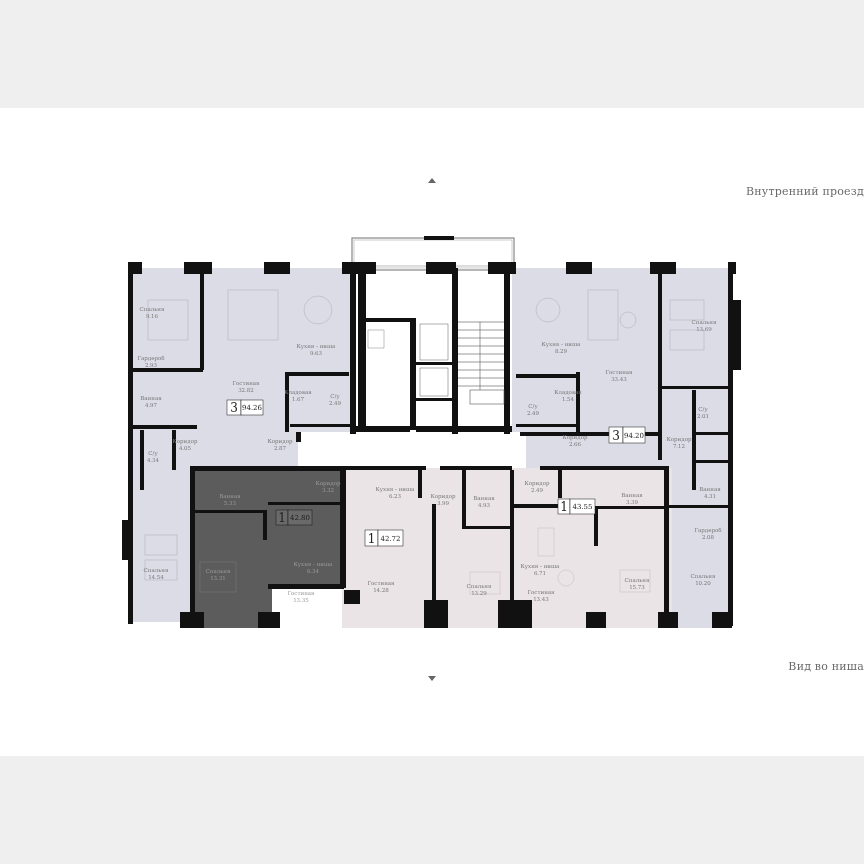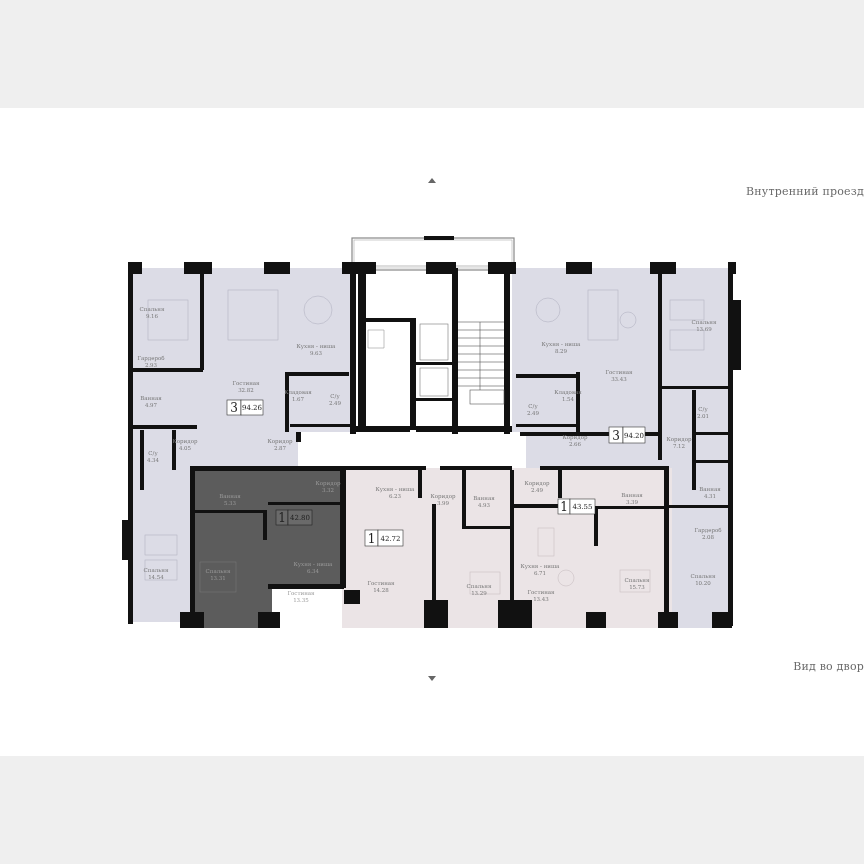--- a/index.html
+++ b/index.html
@@ -18,21 +18,21 @@
 <body>
 
 <div id="sheet"></div>
 
 <div class="caption" style="top:178px;">
   <div class="tri-up"></div>
   <span>Внутренний проезд</span>
 </div>
 
 <div class="caption" style="top:660px;">
-  <span>Вид во двор</span>
+  <span>Вид во ниша</span>
   <div class="tri-down"></div>
 </div>
 
 <svg id="plan" viewBox="0 0 864 864" xmlns="http://www.w3.org/2000/svg">
 
   <g>
     <polygon points="130,268 352,268 352,432 340,432 340,468 192,468 192,622 130,622" fill="#dcdce6"></polygon>
   </g>
 
   <g>

